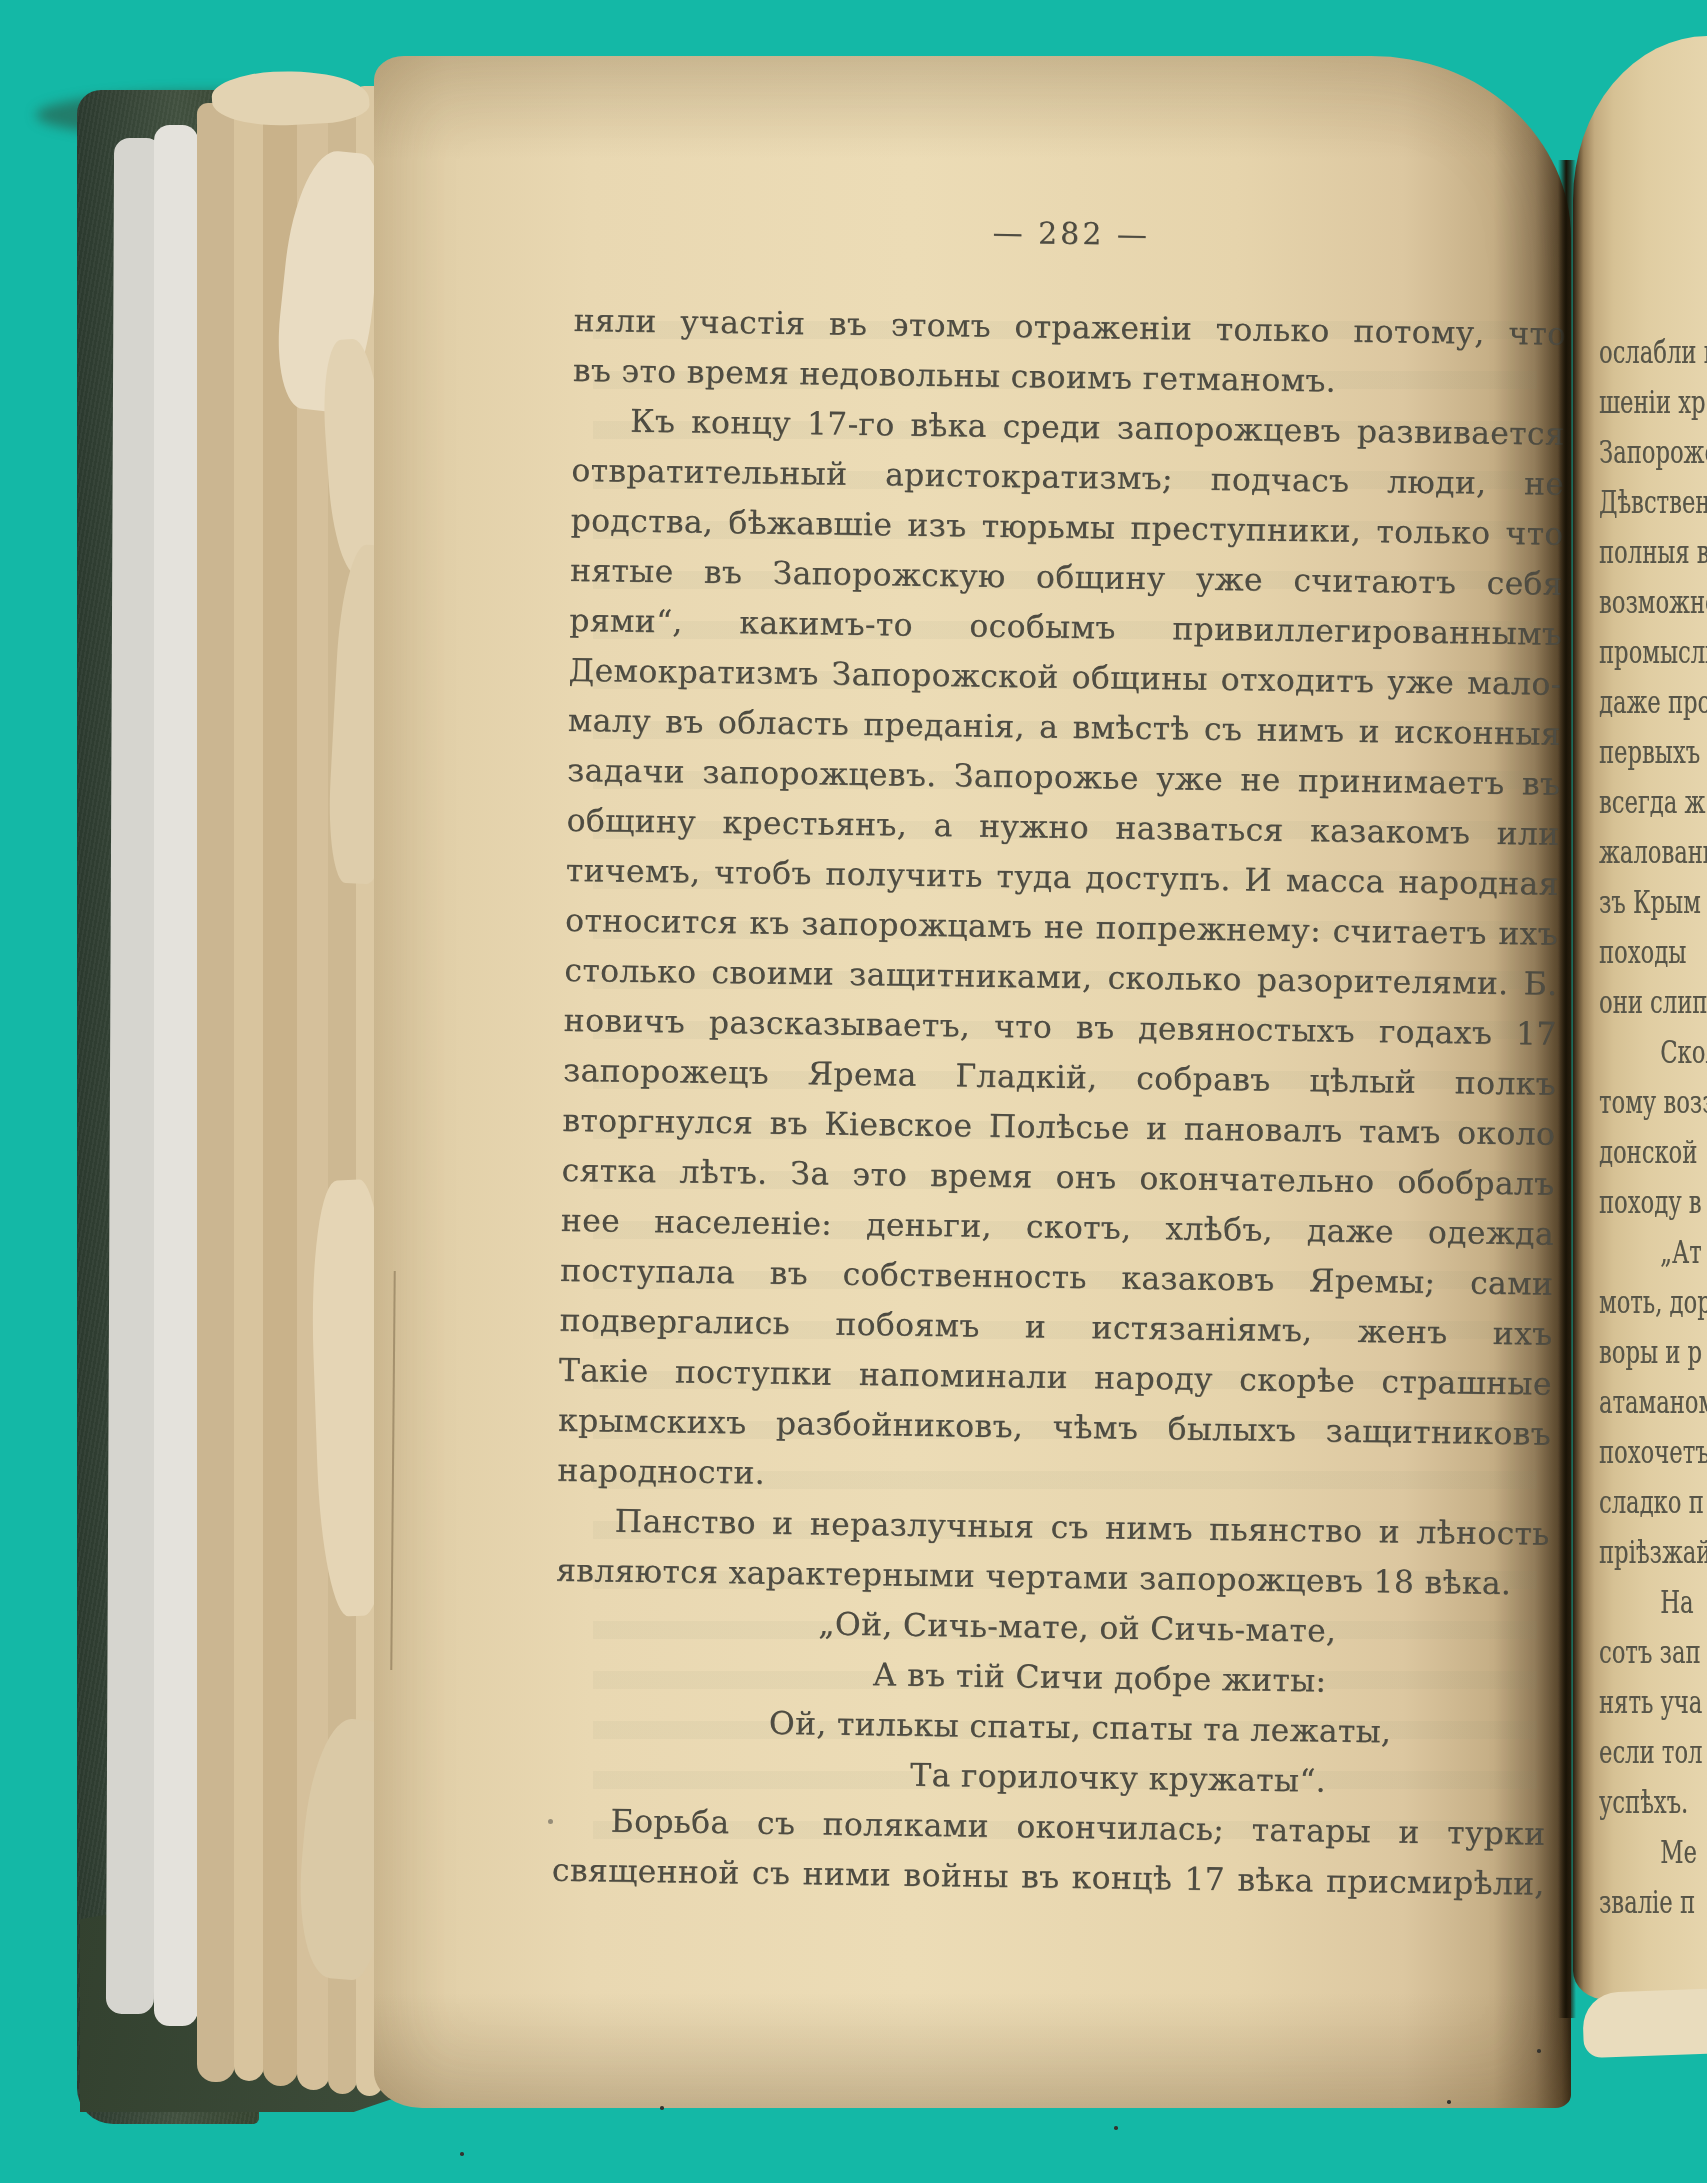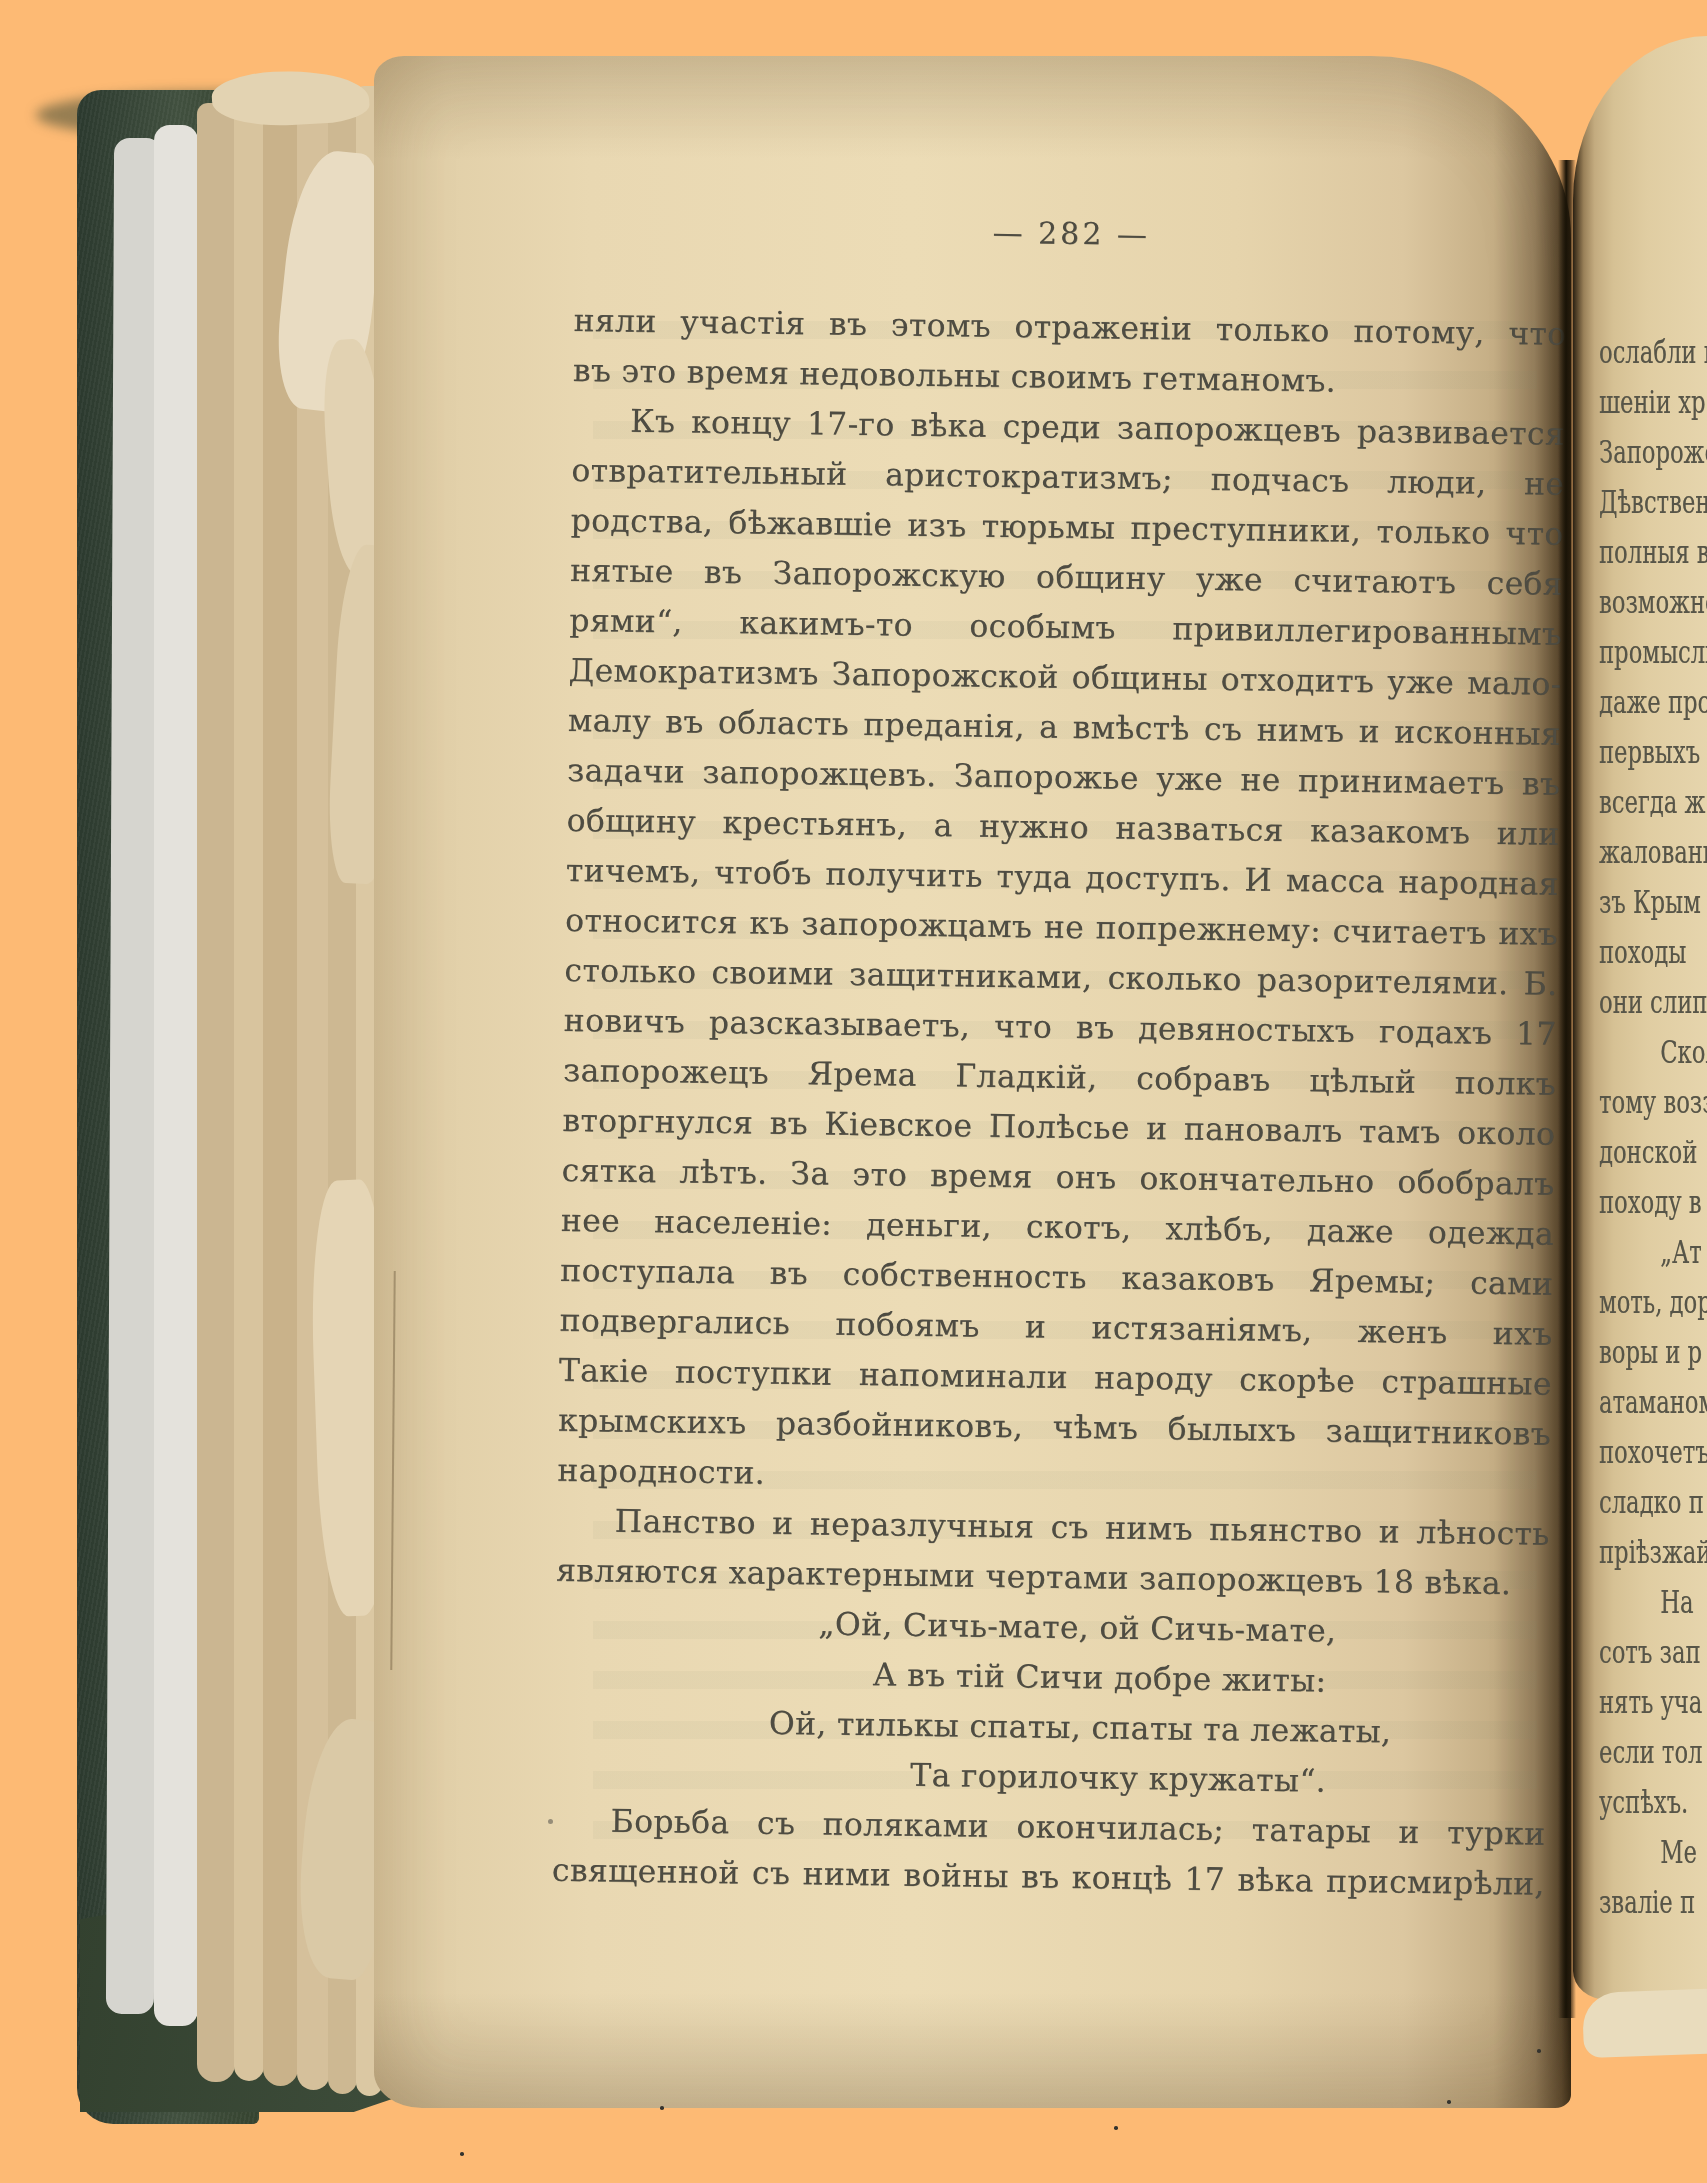--- a/index.html
+++ b/index.html
@@ -1,16 +1,16 @@
 <!DOCTYPE html>
 <html style="font-size:9.7px"><head>
 <meta charset="utf-8">
 <style>
   html,body{margin:0;padding:0;background:#050504;}
-  #photo{position:relative;width:1708px;height:2183px;background:#fdba74;overflow:hidden;
+  #photo{position:relative;width:1708px;height:2183px;background:#14b8a6;overflow:hidden;
          font-family:"DejaVu Serif","Liberation Serif",serif;}
   
   #cover{position:absolute;left:77px;top:90px;width:182px;height:2034px;
     background:linear-gradient(90deg,#2b392e 0%,#41503f 55%,#35432f 100%),
                repeating-linear-gradient(100deg,rgba(255,255,255,.04) 0 1.8px,rgba(0,0,0,0) 1.8px 4.2px);
     background-blend-mode:overlay;border-radius:24px 6px 6px 36px;}
   #cover-glow{position:absolute;left:36px;top:91px;width:363px;height:48px;
     background:rgba(48,66,48,.5);border-radius:50%;filter:blur(6px);}
   #cover-bottom{position:absolute;left:80px;top:1888px;width:472px;height:224px;
     background:linear-gradient(100deg,#33412f,#3d4c3a 70%,#2b382a);

